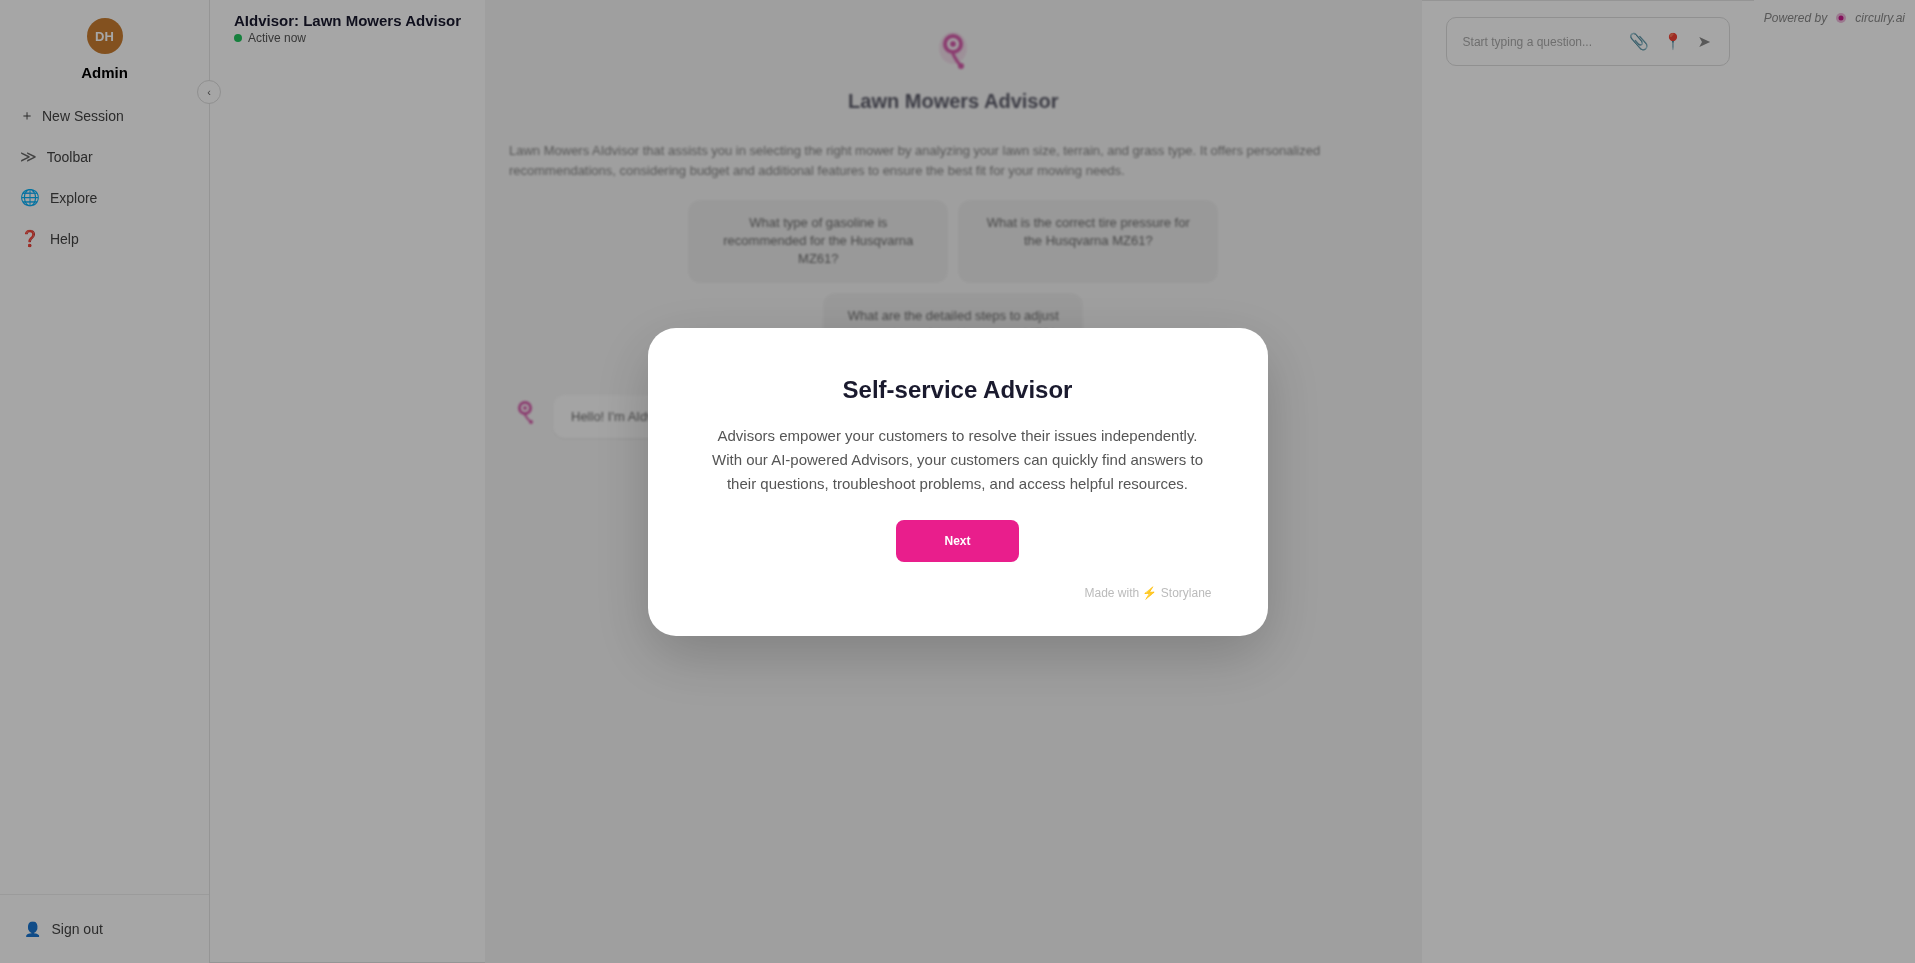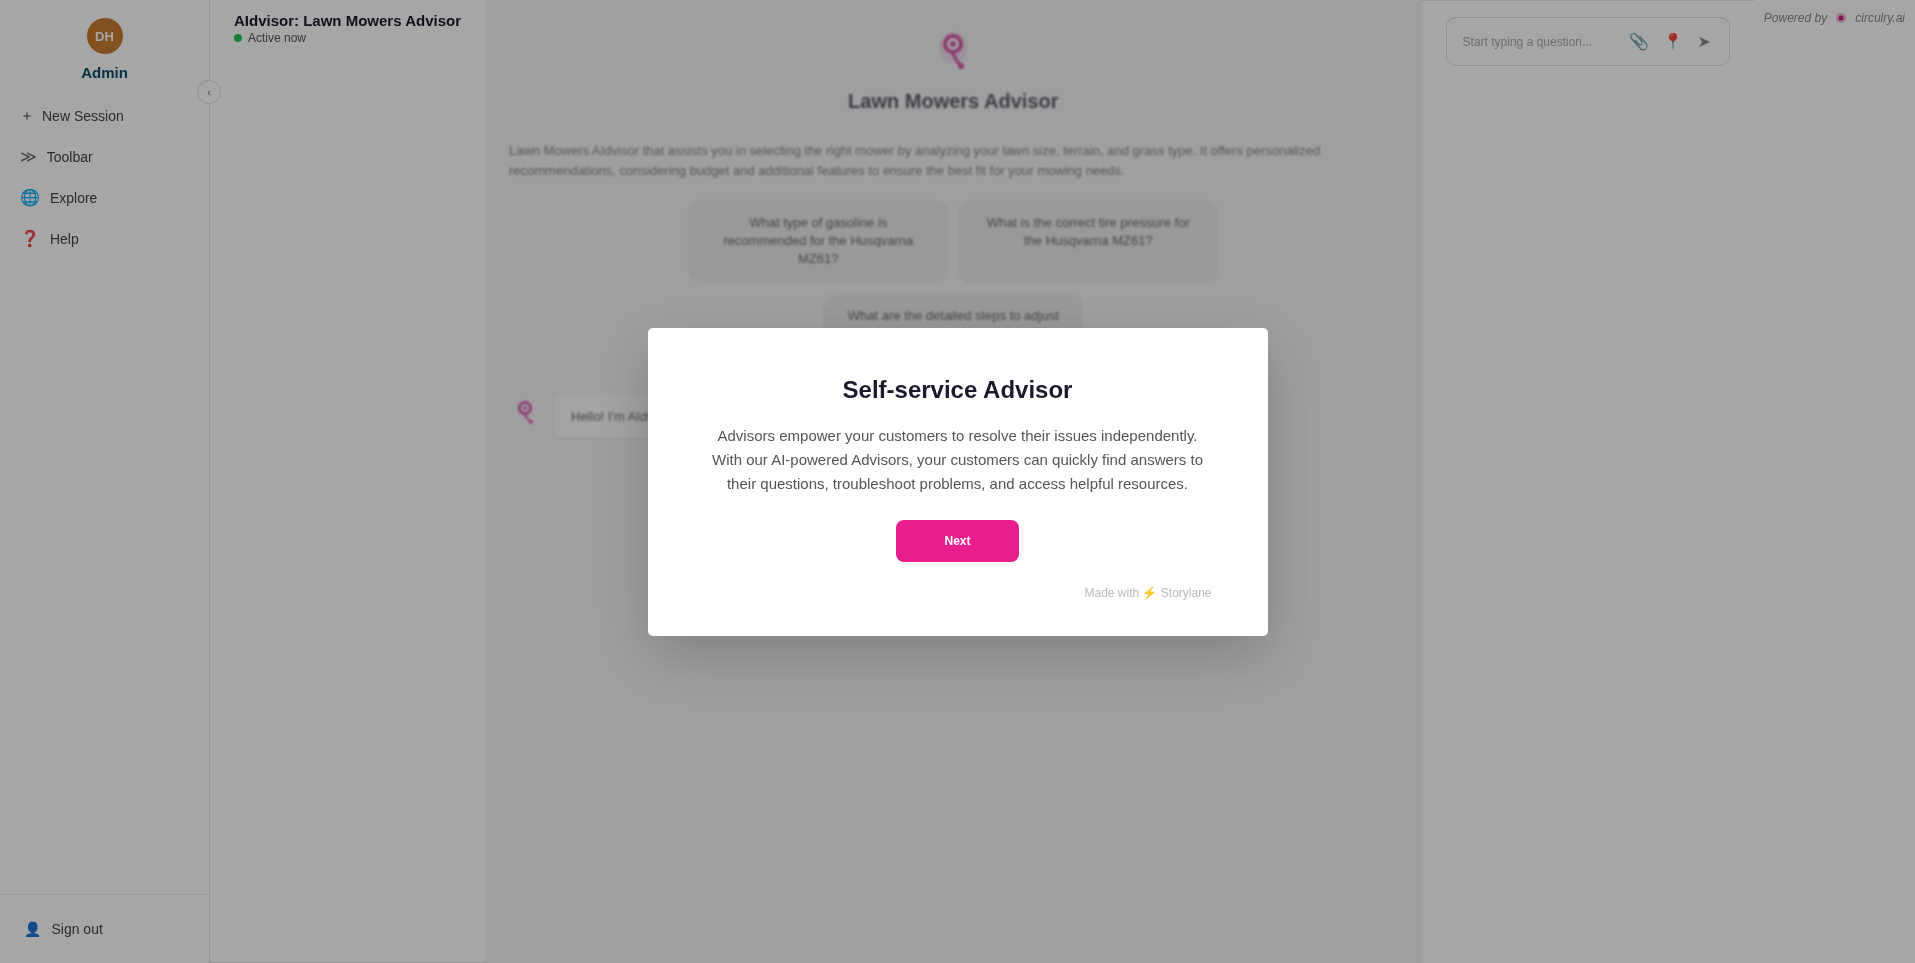--- a/index.html
+++ b/index.html
@@ -32,21 +32,21 @@
       display: flex;
       align-items: center;
       justify-content: center;
       font-size: 13px;
       font-weight: 600;
       flex-shrink: 0;
     }
     .sidebar-username {
       font-size: 15px;
       font-weight: 600;
-      color: #0c4a6e;
+      color: #000000;
     }
     .sidebar-nav {
       flex: 1;
       padding: 0 8px;
       display: flex;
       flex-direction: column;
       gap: 2px;
     }
     .nav-item {
       display: flex;
@@ -287,21 +287,21 @@
       background: rgba(0,0,0,0.35);
       z-index: 100;
       display: flex;
       align-items: center;
       justify-content: center;
     }
 
     
     .modal {
       background: #fff;
-      border-radius: 5px;
+      border-radius: 28px;
       padding: 48px 56px 36px;
       max-width: 620px;
       width: 620px;
       box-shadow: 0 20px 60px rgba(0,0,0,0.2);
       position: relative;
       z-index: 200;
     }
     .modal-title {
       font-size: 24px;
       font-weight: 700;

